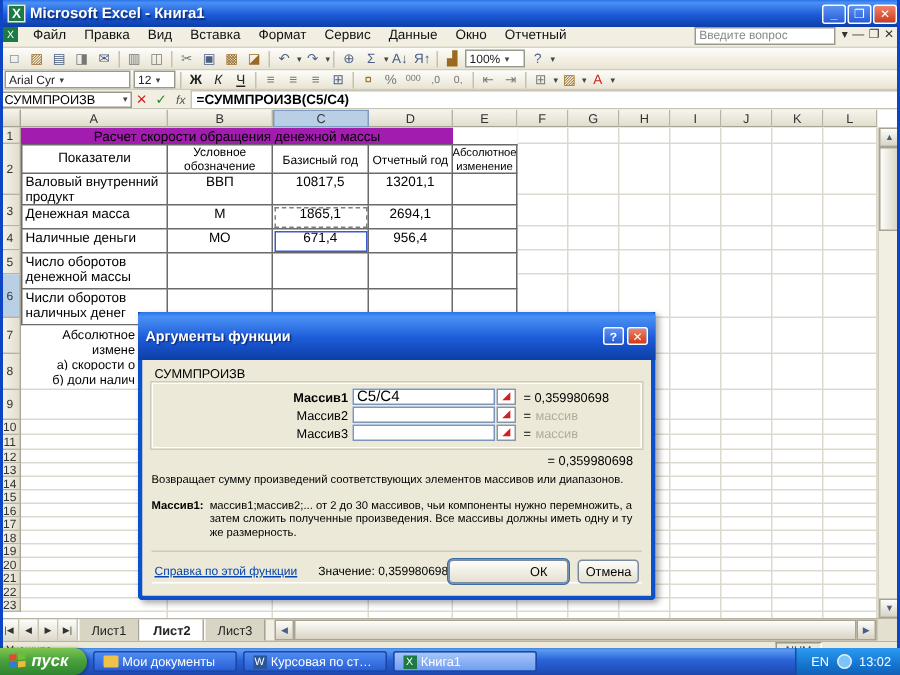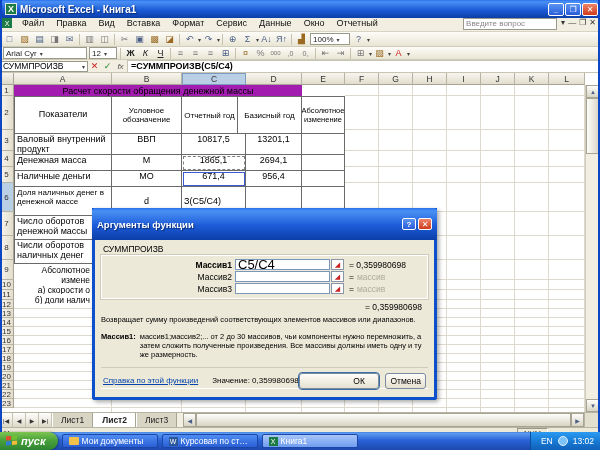--- a/index.html
+++ b/index.html
@@ -70,21 +70,21 @@
   .hlines{position:absolute;left:0;top:0;width:100%;}
   .hl{width:100%;border-bottom:1px solid #ddd9cf;box-sizing:border-box;}
   
   .sheet-table{position:absolute;left:0;top:0;width:331px;font-size:9px;color:#000;}
   .tr{display:flex;background:#fff;}
   .td{box-sizing:border-box;overflow:hidden;padding:1px 2px;line-height:9.5px;}
   .ca{width:98px;}.cb{width:70px;}.cc{width:64px;}.cd{width:56px;}.ce{width:43px;}
   .b{border-right:1px solid #6a6a6a;border-bottom:1px solid #6a6a6a;}
   .bl{border-left:1px solid #6a6a6a;}
   .bt{border-top:1px solid #6a6a6a;}
-  .h1{height:11px}.h2{height:38px}.h3{height:21px}.h4{height:16px}.h5{height:16px}
+  .h1{height:11px}.h2{height:20px}.h3{height:21px}.h4{height:16px}.h5{height:16px}
   .h6{height:29px}.h7{height:24px}.h8{height:24px}.h9{height:20px}.h10{height:10px}.h11{height:10px}
   .cen{text-align:center;}
   .vc{display:flex;align-items:center;justify-content:center;text-align:center;}
   .title-cell{width:288px;text-align:center;background:#a21caf;height:11px;line-height:11px;}
   .small{font-size:8px;line-height:9px;}
   .ants{outline:1px dashed #808080;outline-offset:-2px;}
   .refbox{outline:1px solid #3c5bd0;outline-offset:-2px;}
   .rright{width:78px;text-align:right;background:#fff;font-size:8.5px;line-height:10px;}
   
   .vscroll{position:absolute;right:0;top:12px;width:15px;bottom:0;background:#f1efe2;
@@ -141,21 +141,21 @@
   .dbtn{width:14px;height:12px;border:1px solid #fff;border-radius:2px;margin-left:2px;box-sizing:border-box;
     display:flex;align-items:center;justify-content:center;font-size:8px;color:#fff;font-weight:bold;
     background:linear-gradient(180deg,#5a93f2,#2a5cd8);}
   .dbtn.close{background:linear-gradient(180deg,#ee8468,#cf3a1d);}
   .dbody{padding:3px 6px 0 6px;font-size:8px;color:#000;display:flex;flex-direction:column;height:146px;}
   .grpname{font-size:8.5px;margin:1px 0 1px 2px;}
   .grp{border:1px solid #fff;outline:1px solid #cfcbbb;padding:2px 4px 3px 0;margin-bottom:2px;}
   .frow{display:flex;align-items:center;margin:1px 0;}
   .flabel{width:130px;text-align:right;padding-right:3px;font-size:8.5px;}
   .flabel.bold{font-weight:bold;}
-  .finput{width:95px;height:11px;border:1px solid #7a96b8;background:#fff;font-size:13px;
+  .finput{width:95px;height:11px;border:1px solid #7a96b8;background:#fff;font-size:10px;
     font-family:"Liberation Sans","DejaVu Sans",sans-serif;padding:0 2px;box-sizing:border-box;}
   .rangebtn{width:13px;height:11px;border:1px solid #8a96a8;background:#fff;margin-left:1px;
     display:flex;align-items:center;justify-content:center;box-sizing:border-box;}
   .rangebtn span{color:#c22;font-size:7px;line-height:7px;}
   .eqres{margin-left:5px;white-space:nowrap;font-size:8.5px;}
   .hint{color:#b0ac9c;margin-left:3px;}
   .resline{text-align:right;padding-right:6px;font-size:8.5px;margin:1px 0 2px 0;}
   .desc{font-size:7.5px;margin:1px 0 6px 0;line-height:9px;}
   .param{display:flex;font-size:7.5px;line-height:9px;margin-top:2px;}
   .param .pl{font-weight:bold;white-space:nowrap;padding-right:4px;}
@@ -370,22 +370,22 @@
 
       <div class="sheet-table">
 
         <div class="tr h1">
             <div class="td title-cell">Расчет скорости обращения денежной массы</div>
           </div>
 
         <div class="tr h2">
           <div class="td ca b bl bt vc">Показатели</div>
           <div class="td cb b bt vc small">Условное обозначение</div>
+          <div class="td cc b bt vc small">Базисный год</div>
           <div class="td cd b bt vc small">Отчетный год</div>
-          <div class="td cc b bt vc small">Базисный год</div>
           <div class="td ce b bt vc small" style="font-size:7.5px;">Абсолютное изменение</div>
         </div>
 
         <div class="tr h3">
           <div class="td ca b bl">Валовый внутренний продукт</div>
           <div class="td cb b cen">ВВП</div>
           <div class="td cc b cen">10817,5</div>
           <div class="td cd b cen">13201,1</div>
           <div class="td ce b"></div>
         </div>
@@ -399,27 +399,20 @@
         </div>
 
         <div class="tr h5">
           <div class="td ca b bl">Наличные деньги</div>
           <div class="td cb b cen">МО</div>
           <div class="td cc b cen refbox">671,4</div>
           <div class="td cd b cen">956,4</div>
           <div class="td ce b"></div>
         </div>
 
-        <div class="tr h6">
-          <div class="td ca b bl small">Доля наличных денег в денежной массе</div>
-          <div class="td cb b cen" style="padding-top:10px;">d</div>
-          <div class="td cc b" style="padding-top:10px;">З(C5/C4)</div>
-          <div class="td cd b"></div>
-          <div class="td ce b"></div>
-        </div>
 
         <div class="tr h7">
           <div class="td ca b bl">Число оборотов денежной массы</div>
           <div class="td cb b"></div>
           <div class="td cc b"></div>
           <div class="td cd b"></div>
           <div class="td ce b"></div>
         </div>
 
         <div class="tr h8">

